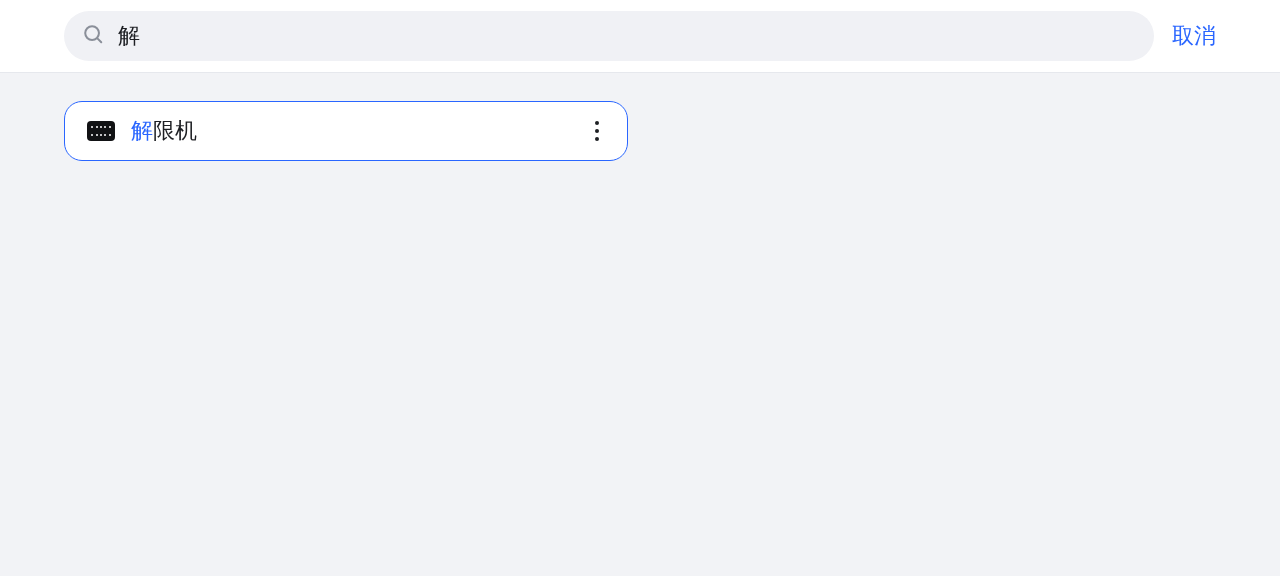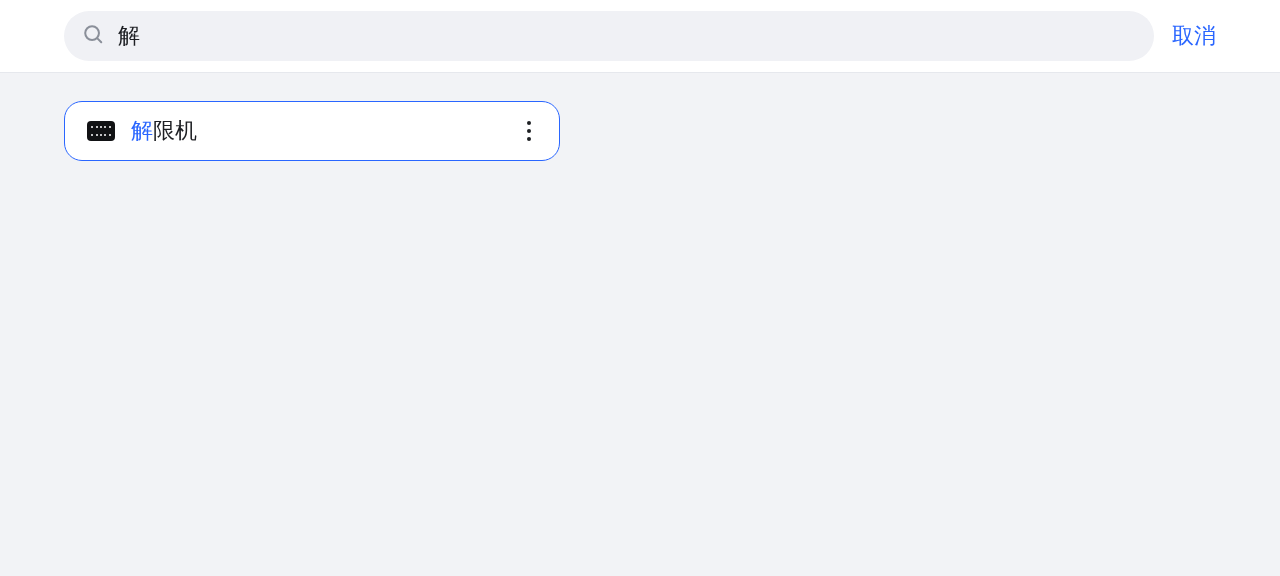--- a/index.html
+++ b/index.html
@@ -45,21 +45,21 @@
     cursor: pointer;
     padding: 4px 0;
     font-family: Liberation Serif, serif;
   }
 
   .results-area {
     padding: 28px 64px;
   }
 
   .result-card {
-    width: 496px;
+    width: 564px;
     background: #ffffff;
     border: 1.5px solid #2a66ff;
     border-radius: 18px;
     height: 60px;
     display: flex;
     align-items: center;
     padding: 8px 22px;
     gap: 16px;
   }
 

